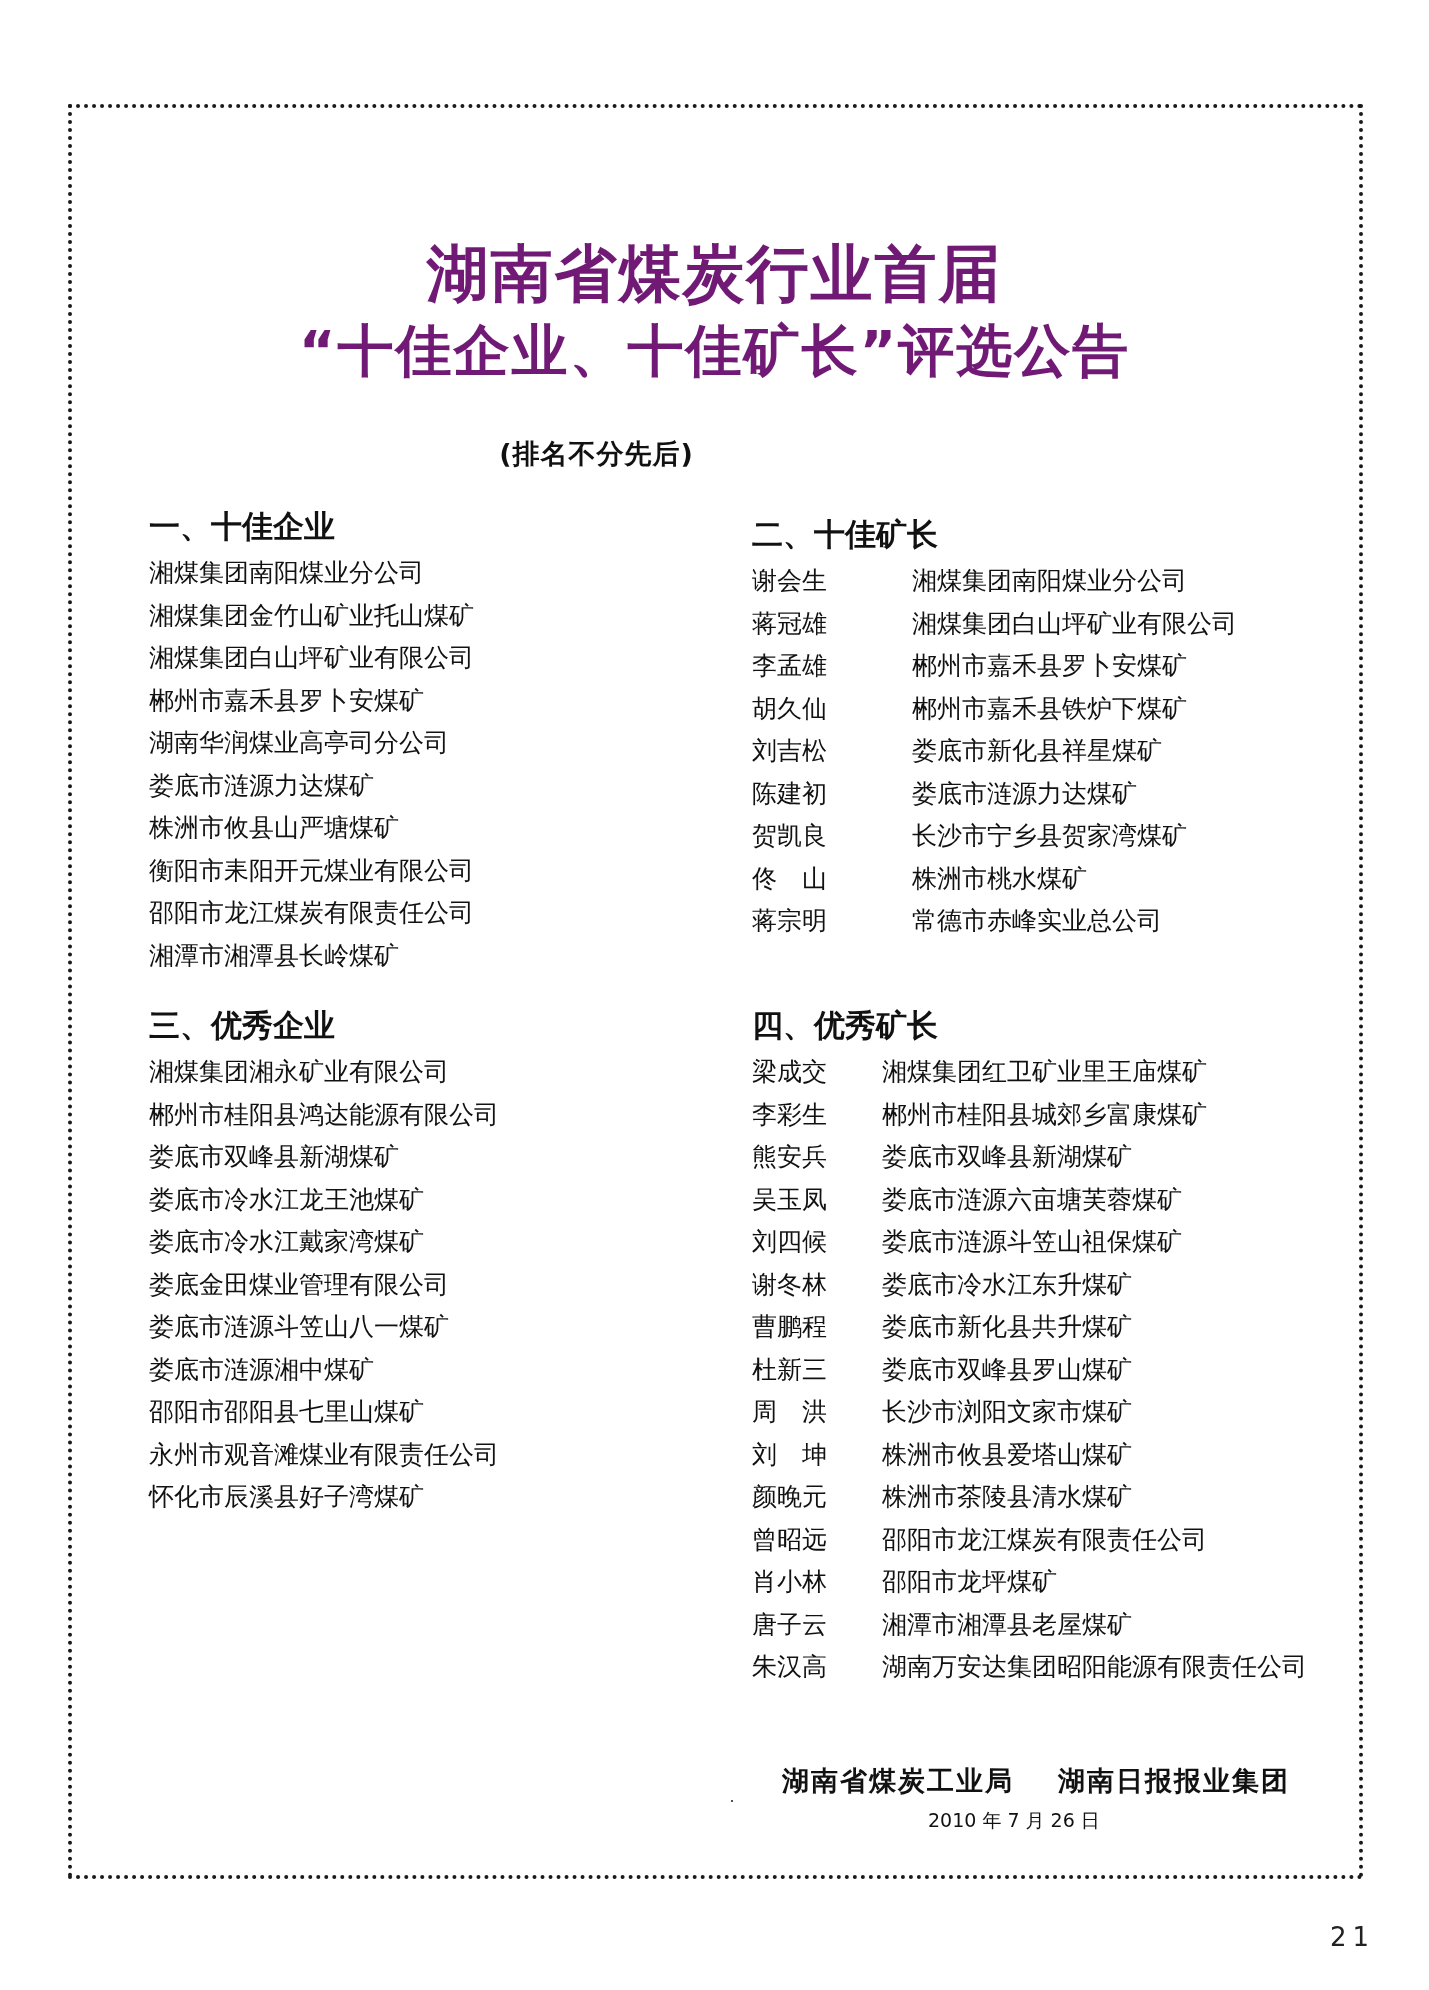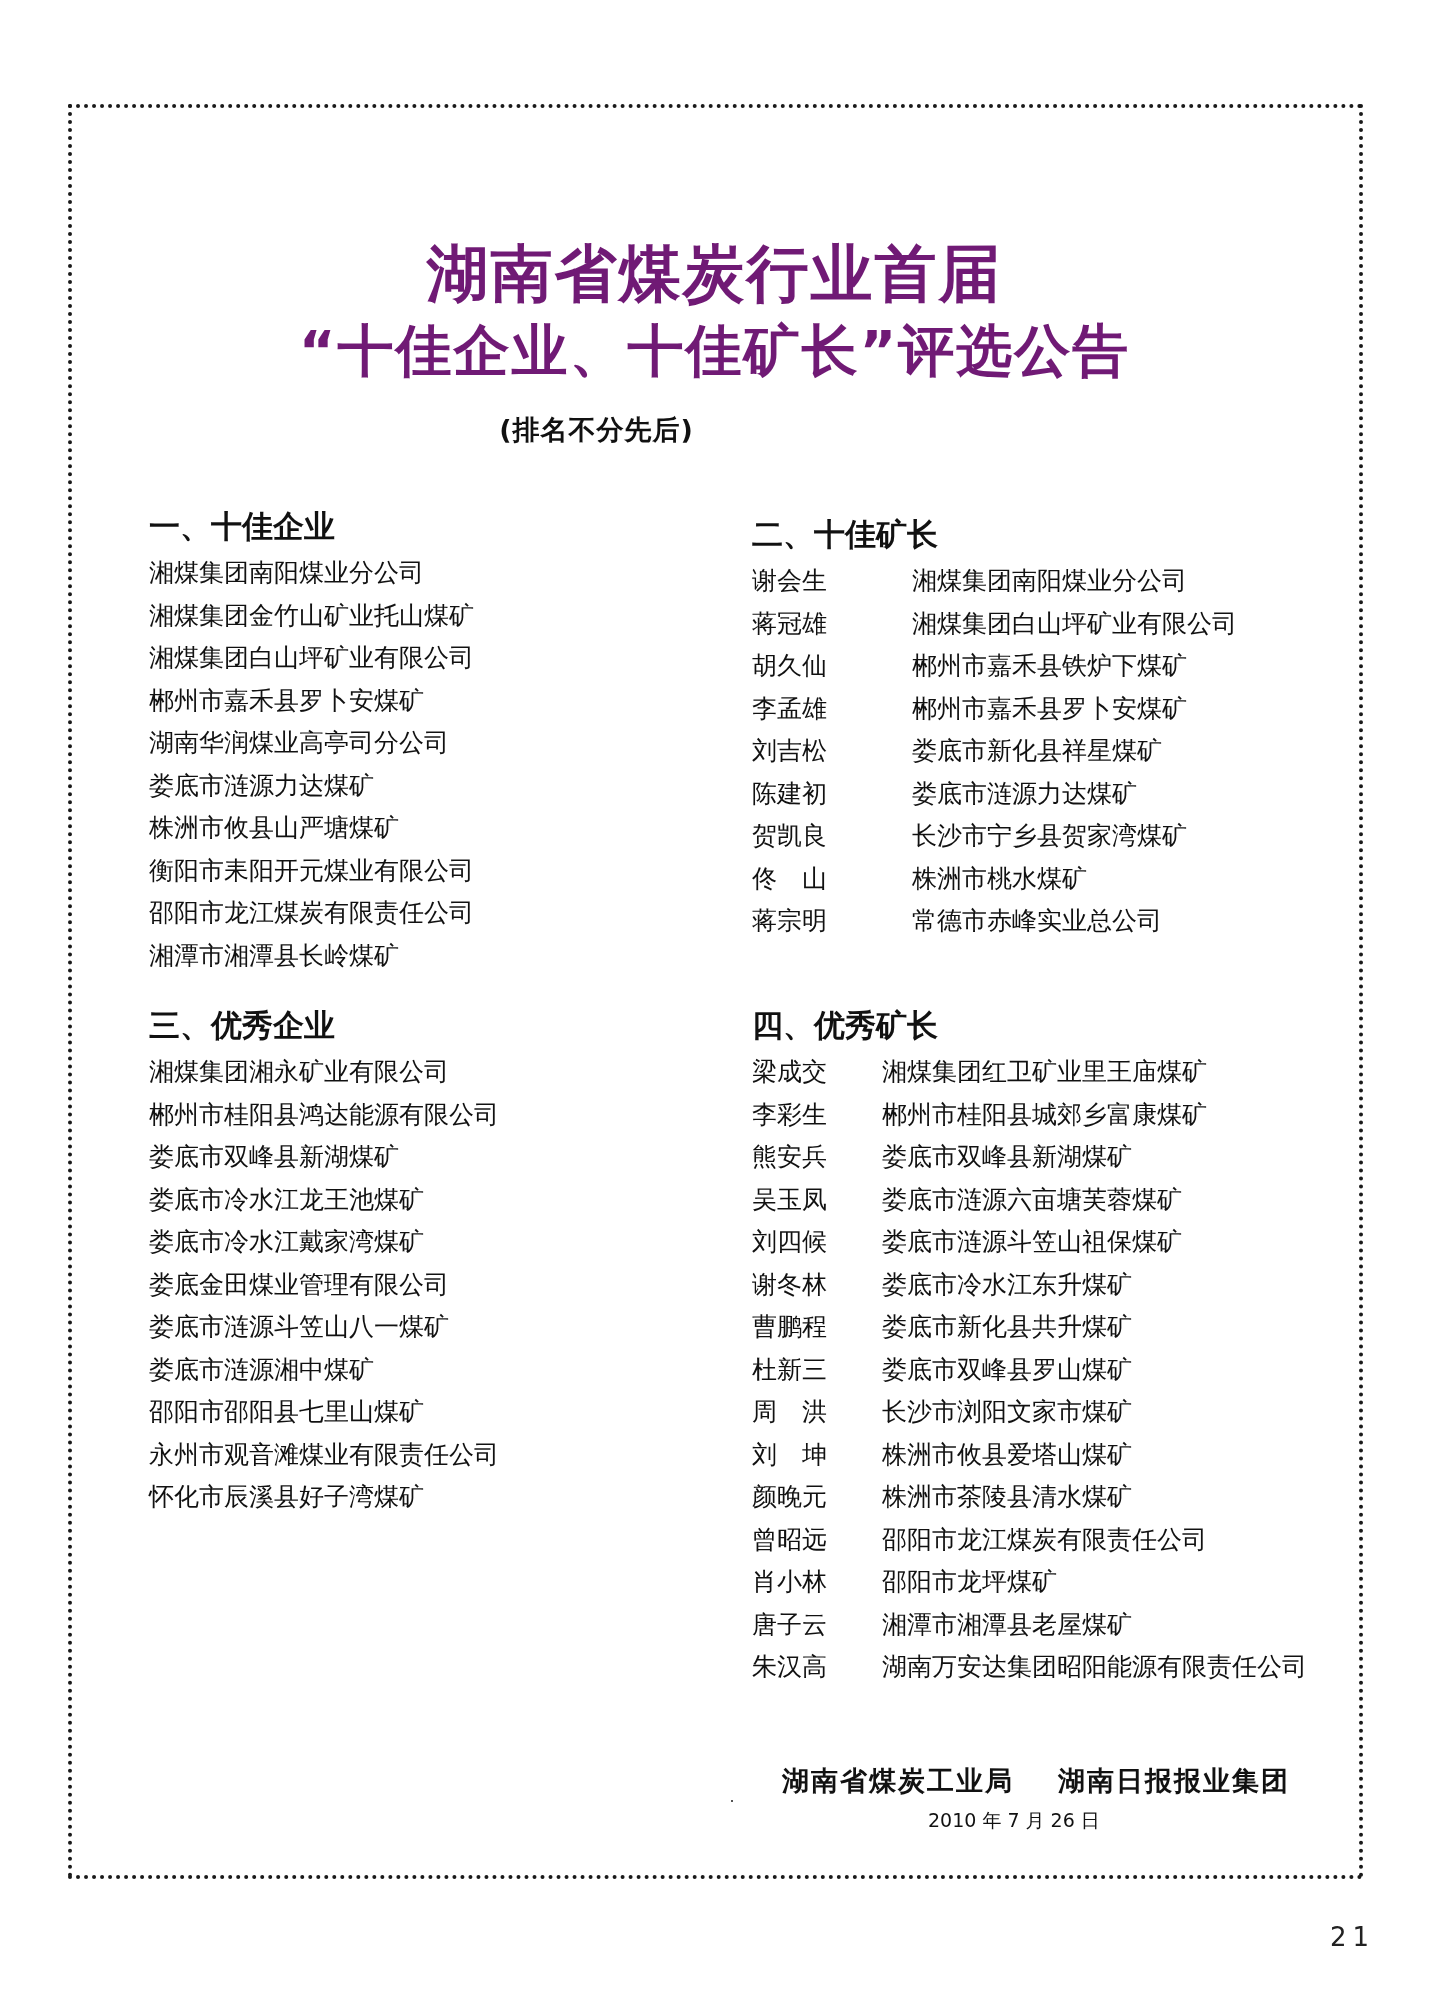--- a/index.html
+++ b/index.html
@@ -13,21 +13,21 @@
     border: 4px dotted #1a1a1a; box-sizing: border-box;
   }
   .title {
     position: absolute; left: 0; width: 1429px; text-align: center;
     font-family: "DejaVu Sans", "Liberation Sans", sans-serif;
     font-weight: bold; color: #701a75; letter-spacing: 2px;
   }
   .title.l1 { top: 232px; font-size: 62px; }
   .title.l2 { top: 314px; font-size: 56px; }
   .subtitle {
-    position: absolute; left: 0; width: 1193px; top: 412px; text-align: center;
+    position: absolute; left: 0; width: 1193px; top: 436px; text-align: center;
     font-family: "DejaVu Sans", "Liberation Sans", sans-serif;
     font-weight: bold; font-size: 27px; letter-spacing: 1px;
   }
   .section { position: absolute; }
   .sec-head {
     font-family: "DejaVu Serif", "Liberation Serif", serif;
     font-weight: bold; font-size: 31px; height: 44px; line-height: 44px;
     margin-bottom: 4px;
   }
   .row { font-size: 25px; height: 42.5px; line-height: 42.5px; white-space: nowrap; }
@@ -76,22 +76,22 @@
   <div class="row">株洲市攸县山严塘煤矿</div>
   <div class="row">衡阳市耒阳开元煤业有限公司</div>
   <div class="row">邵阳市龙江煤炭有限责任公司</div>
   <div class="row">湘潭市湘潭县长岭煤矿</div>
 </div>
 
 <div class="section sec2">
   <div class="sec-head">二、十佳矿长</div>
   <div class="row"><span class="name">谢会生</span><span>湘煤集团南阳煤业分公司</span></div>
   <div class="row"><span class="name">蒋冠雄</span><span>湘煤集团白山坪矿业有限公司</span></div>
+  <div class="row"><span class="name">李孟雄</span><span>郴州市嘉禾县罗卜安煤矿</span></div>
   <div class="row"><span class="name">胡久仙</span><span>郴州市嘉禾县铁炉下煤矿</span></div>
-  <div class="row"><span class="name">李孟雄</span><span>郴州市嘉禾县罗卜安煤矿</span></div>
   <div class="row"><span class="name">刘吉松</span><span>娄底市新化县祥星煤矿</span></div>
   <div class="row"><span class="name">陈建初</span><span>娄底市涟源力达煤矿</span></div>
   <div class="row"><span class="name">贺凯良</span><span>长沙市宁乡县贺家湾煤矿</span></div>
   <div class="row"><span class="name">佟　山</span><span>株洲市桃水煤矿</span></div>
   <div class="row"><span class="name">蒋宗明</span><span>常德市赤峰实业总公司</span></div>
 </div>
 
 <div class="section sec3">
   <div class="sec-head">三、优秀企业</div>
   <div class="row">湘煤集团湘永矿业有限公司</div>

